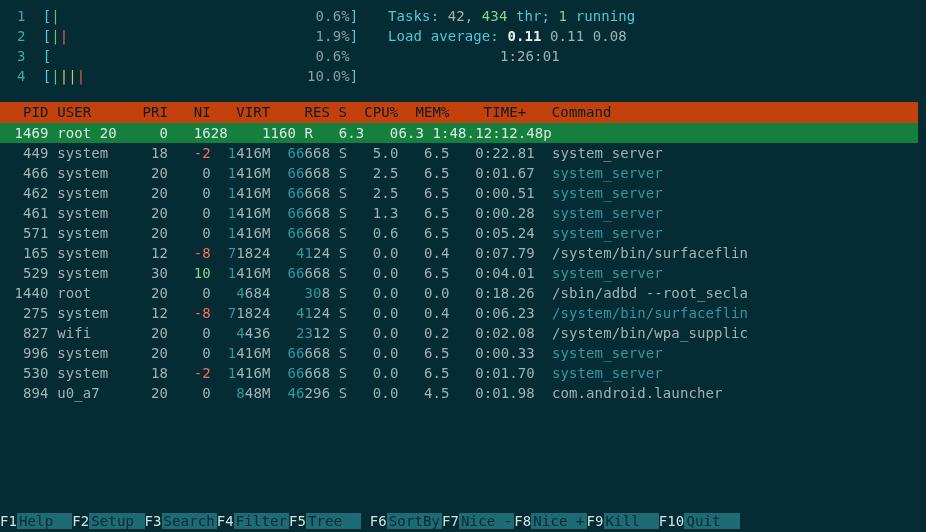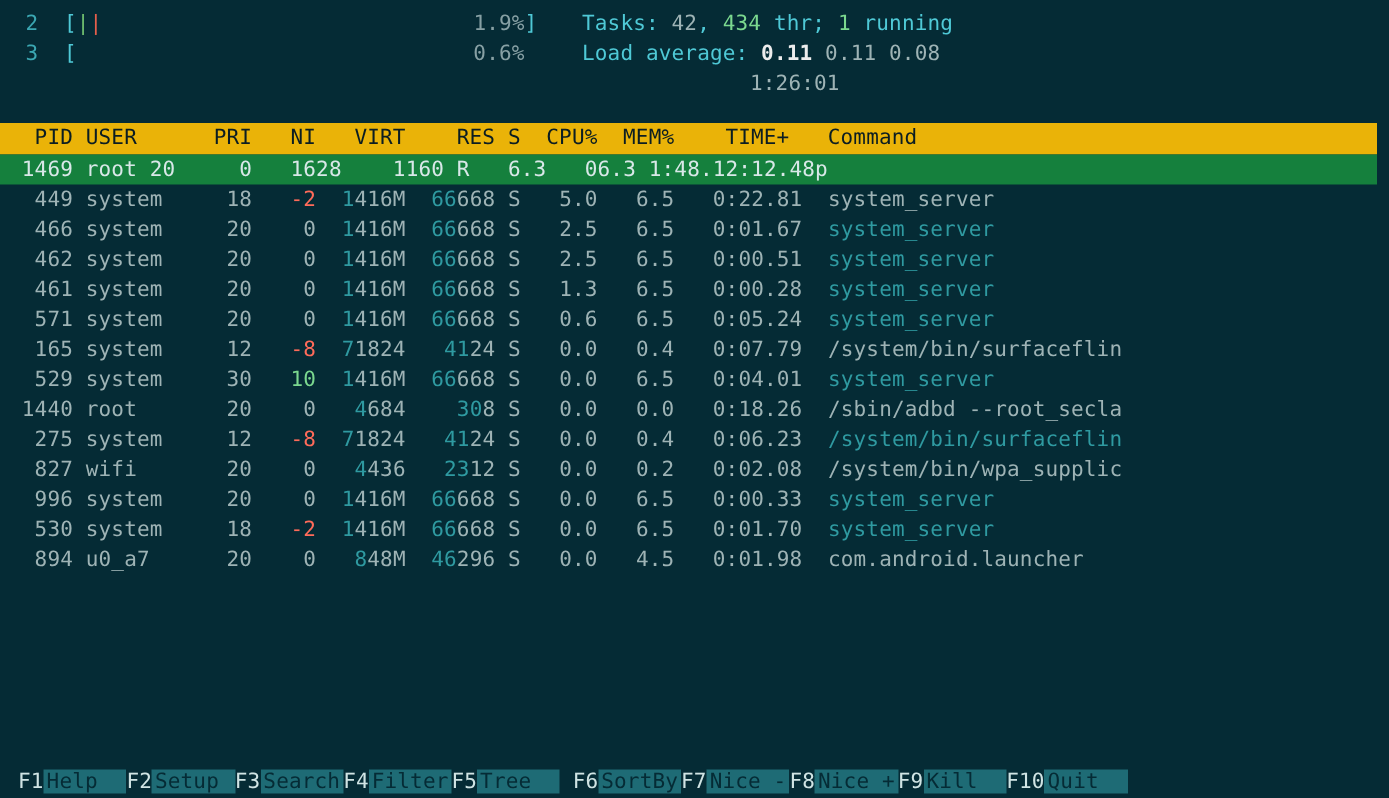--- a/index.html
+++ b/index.html
@@ -26,52 +26,54 @@
   .white { color: #ececec; font-weight: 600; }
   .dim   { color: #87a0a4; }
   .num   { color: #3ba7b2; }
   .barg  { color: #6fbf6f; }
   .bary  { color: #d8c35a; }
   .barr  { color: #e55f4c; }
   .grey  { color: #9eb3b5; }
 
   .table { margin-top: 16px; }
   .thead {
-    background: #eab308;
+    background: #c2410c;
     color: #0b1d22;
     white-space: pre;
     padding: 0 0 0 6px;
     height: 21px;
   }
   .sel {
     background: #15803d;
     white-space: pre;
     padding-left: 6px;
   }
   .tr { white-space: pre; padding-left: 6px; }
 
   .fbar {
     position: absolute;
-    bottom: 0; left: 12px; right: 0;
+    bottom: 0; left: 0; right: 0;
     height: 21px;
     white-space: pre;
     color: #d0e4e4;
     font-size: 14px;
   }
   .fnum { color: #d0e4e4; }
   .flab { background: #1e6b75; color: #052b35; padding: 0 2px; }
 </style>
 </head>
 <body>
 
 <div class="pad">
   <div class="hdr">
     <div class="left" id="cpupanel">
+        <div class="row">  <span class="num">1</span>  <span class="cyan">[</span><span class="barg">|</span>                              <span class="dim">0.6%</span><span class="cyan">]</span></div>
         <div class="row">  <span class="num">2</span>  <span class="cyan">[</span><span class="barg">|</span><span class="barr">|</span>                             <span class="dim">1.9%</span><span class="cyan">]</span></div>
         <div class="row">  <span class="num">3</span>  <span class="cyan">[</span>                               <span class="dim">0.6%</span><span class="cyan"> </span></div>
+        <div class="row">  <span class="num">4</span>  <span class="cyan">[</span><span class="barg">|</span><span class="bary">|</span><span class="bary">|</span><span class="barr">|</span>                          <span class="dim">10.0%</span><span class="cyan">]</span></div>
       </div>
     <div class="right">
       <div class="row"><span class="cyan">Tasks: </span><span class="grey">42</span><span class="cyan">, </span><span class="green">434</span><span class="cyan"> thr; </span><span class="green">1</span><span class="cyan"> running</span></div>
       <div class="row"><span class="cyan">Load average: </span><span class="white">0.11</span><span> </span><span class="grey">0.11</span><span> </span><span class="grey">0.08</span></div>
       <div class="row" style="padding-left:112px"><span class="grey">1:26:01</span></div>
     </div>
   </div>
 
   <div class="table">
     <div class="thead" id="thead">  PID USER      PRI   NI   VIRT    RES S  CPU%  MEM%    TIME+   Command</div>

